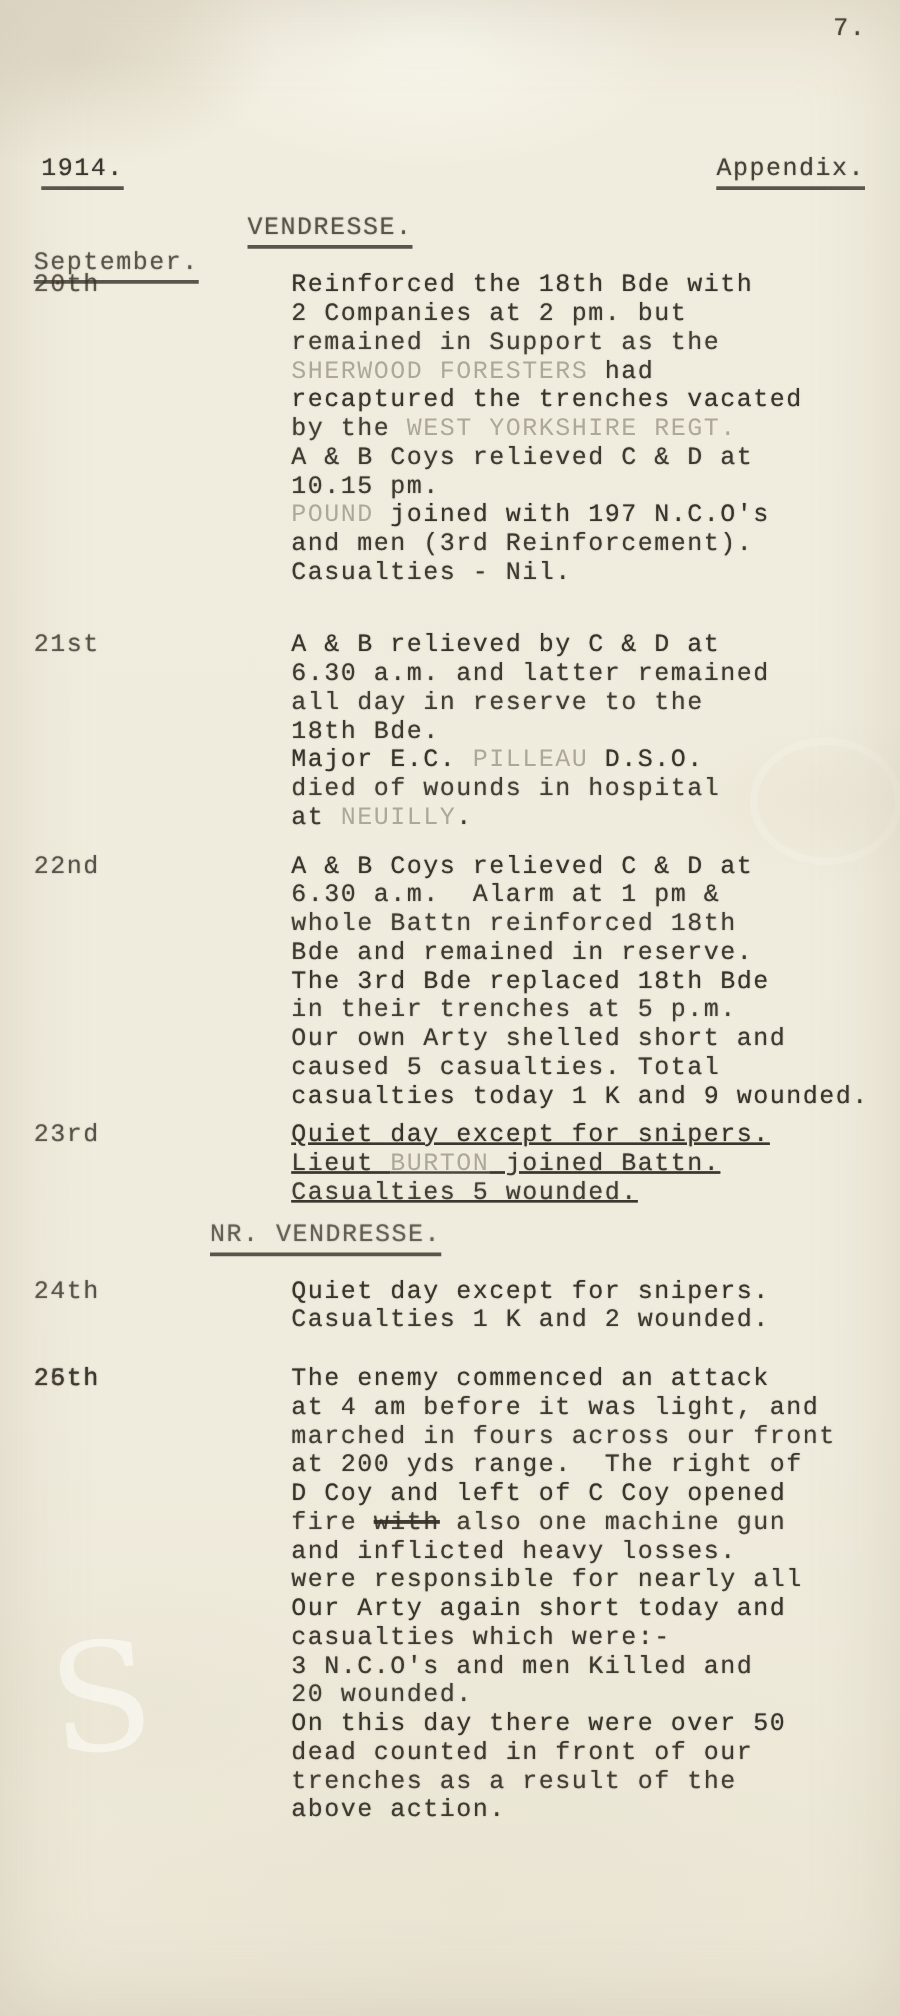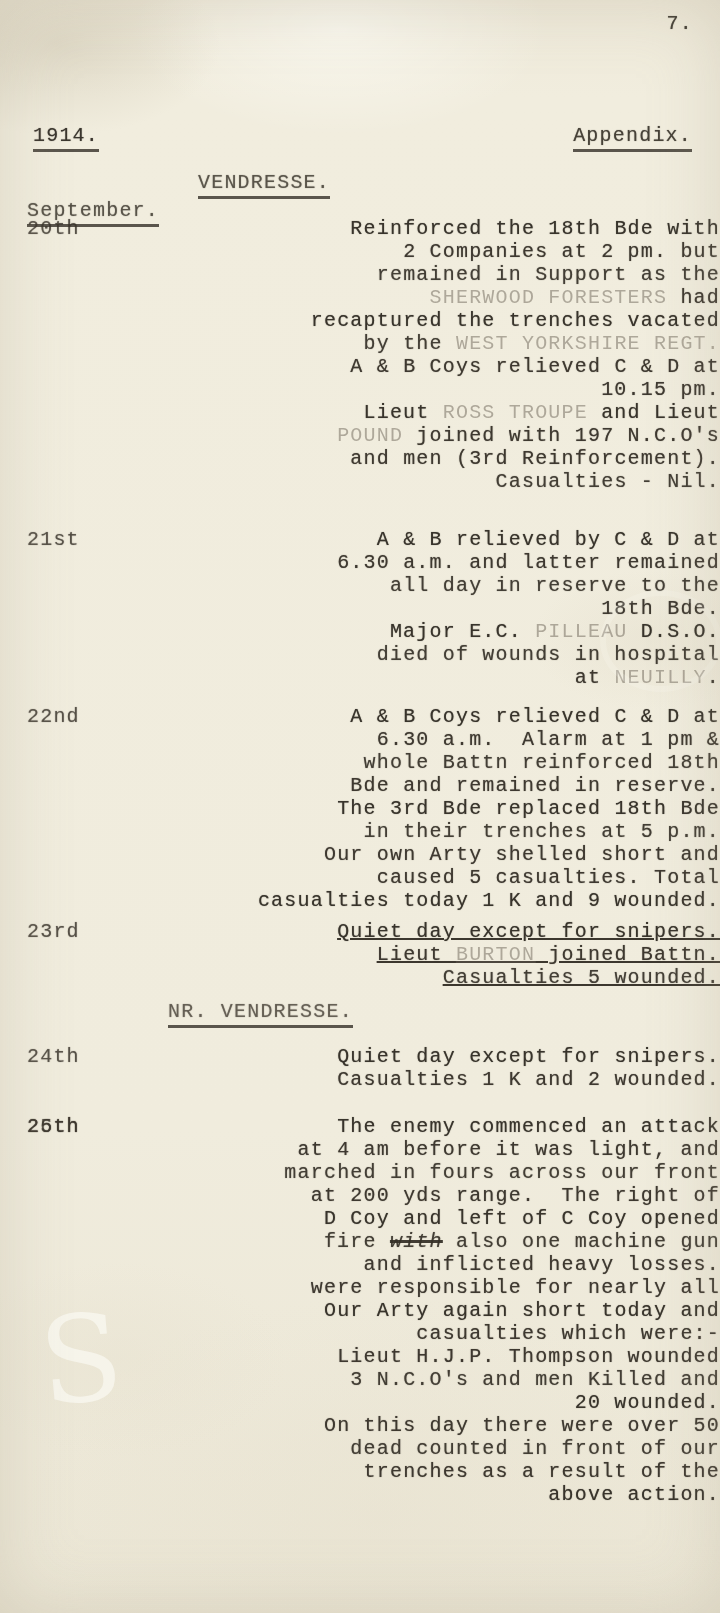--- a/index.html
+++ b/index.html
@@ -33,26 +33,26 @@
   .year{top:124px;left:33px;color:rgba(48,43,36,0.88);}
   .appendix{top:124px;right:28px;color:rgba(52,47,39,0.78);}
   .month{top:171px;left:27px;color:rgba(62,56,47,0.62);margin-top:28px;}
   .loc{top:171px;left:198px;color:rgba(62,56,47,0.60);}
   .blocks{position:absolute;top:214px;left:0;width:100%;}
   .block{position:relative;}
   .b0{margin-top:3px;}  .b1{margin-top:35px;font-family:Liberation Mono, monospace;} .b2{margin-top:16px;}
   .b3{margin-top:8px;text-decoration:underline;}  .b4{margin-top:11px;} .b5{margin-top:17px;}
   .b6{margin-top:24px;} .b7{margin-top:21px;}
   .date{position:absolute;left:27px;top:0;color:rgba(60,54,45,0.62);}
-  .body{margin-left:233px;text-align:right;}
+  .body{margin-left:233px;}
   .line{white-space:pre;}
   .line:nth-child(3n){color:rgba(52,47,39,0.82);}
   .line:nth-child(4n+1){color:rgba(48,43,36,0.90);}
   .faded2{color:rgba(100,93,79,0.48);text-shadow:none;}
-  .strike{text-decoration:line-through;text-decoration-thickness:3px;text-decoration-color:rgba(52,47,39,0.8);font-style:italic;}
+  .strike{text-decoration:line-through;text-decoration-thickness:3px;text-decoration-color:rgba(52,47,39,0.8);}
   .sect{margin-left:168px;}
   .sect .ul{color:rgba(72,65,55,0.52);display:inline-block;}
   .wm{position:absolute;left:40px;top:1300px;pointer-events:none;
       font-family:"DejaVu Serif",serif;color:rgba(255,255,252,0.55);
       transform:rotate(-5deg);text-shadow:none;}
   .wm::before{content:"S";font-size:120px;line-height:1;}
   .wm2{position:absolute;left:600px;top:590px;width:110px;height:90px;pointer-events:none;
        border-radius:50%;border:6px solid rgba(255,255,252,0.35);opacity:.5;}
 </style>
 </head>
@@ -72,21 +72,20 @@
         <div class="date">20th</div>
         <div class="body">
           <div class="line">Reinforced the 18th Bde with</div>
           <div class="line">2 Companies at 2 pm. but</div>
           <div class="line">remained in Support as the</div>
           <div class="line"><span class="faded2">SHERWOOD FORESTERS</span> had</div>
           <div class="line">recaptured the trenches vacated</div>
           <div class="line">by the <span class="faded2">WEST YORKSHIRE REGT.</span></div>
           <div class="line">A &amp; B Coys relieved C &amp; D at</div>
           <div class="line">10.15 pm.</div>
-          <div class="line">Lieut <span class="faded2">ROSS TROUPE</span> and Lieut</div>
           <div class="line"><span class="faded2">POUND</span> joined with 197 N.C.O's</div>
           <div class="line">and men (3rd Reinforcement).</div>
           <div class="line">Casualties - Nil.</div>
         </div>
       </div>
       <div class="block b1 entry">
         <div class="date">21st</div>
         <div class="body">
           <div class="line">A &amp; B relieved by C &amp; D at</div>
           <div class="line">6.30 a.m. and latter remained</div>
@@ -136,21 +135,20 @@
           <div class="line">The enemy commenced an attack</div>
           <div class="line">at 4 am before it was light, and</div>
           <div class="line">marched in fours across our front</div>
           <div class="line">at 200 yds range.  The right of</div>
           <div class="line">D Coy and left of C Coy opened</div>
           <div class="line">fire <span class="strike">with</span> also one machine gun</div>
           <div class="line">and inflicted heavy losses.</div>
           <div class="line">were responsible for nearly all</div>
           <div class="line">Our Arty again short today and</div>
           <div class="line">casualties which were:-</div>
-          <div class="line">Lieut H.J.P. Thompson wounded</div>
           <div class="line">3 N.C.O's and men Killed and</div>
           <div class="line">20 wounded.</div>
           <div class="line">On this day there were over 50</div>
           <div class="line">dead counted in front of our</div>
           <div class="line">trenches as a result of the</div>
           <div class="line">above action.</div>
         </div>
       </div>
     </div>
 

